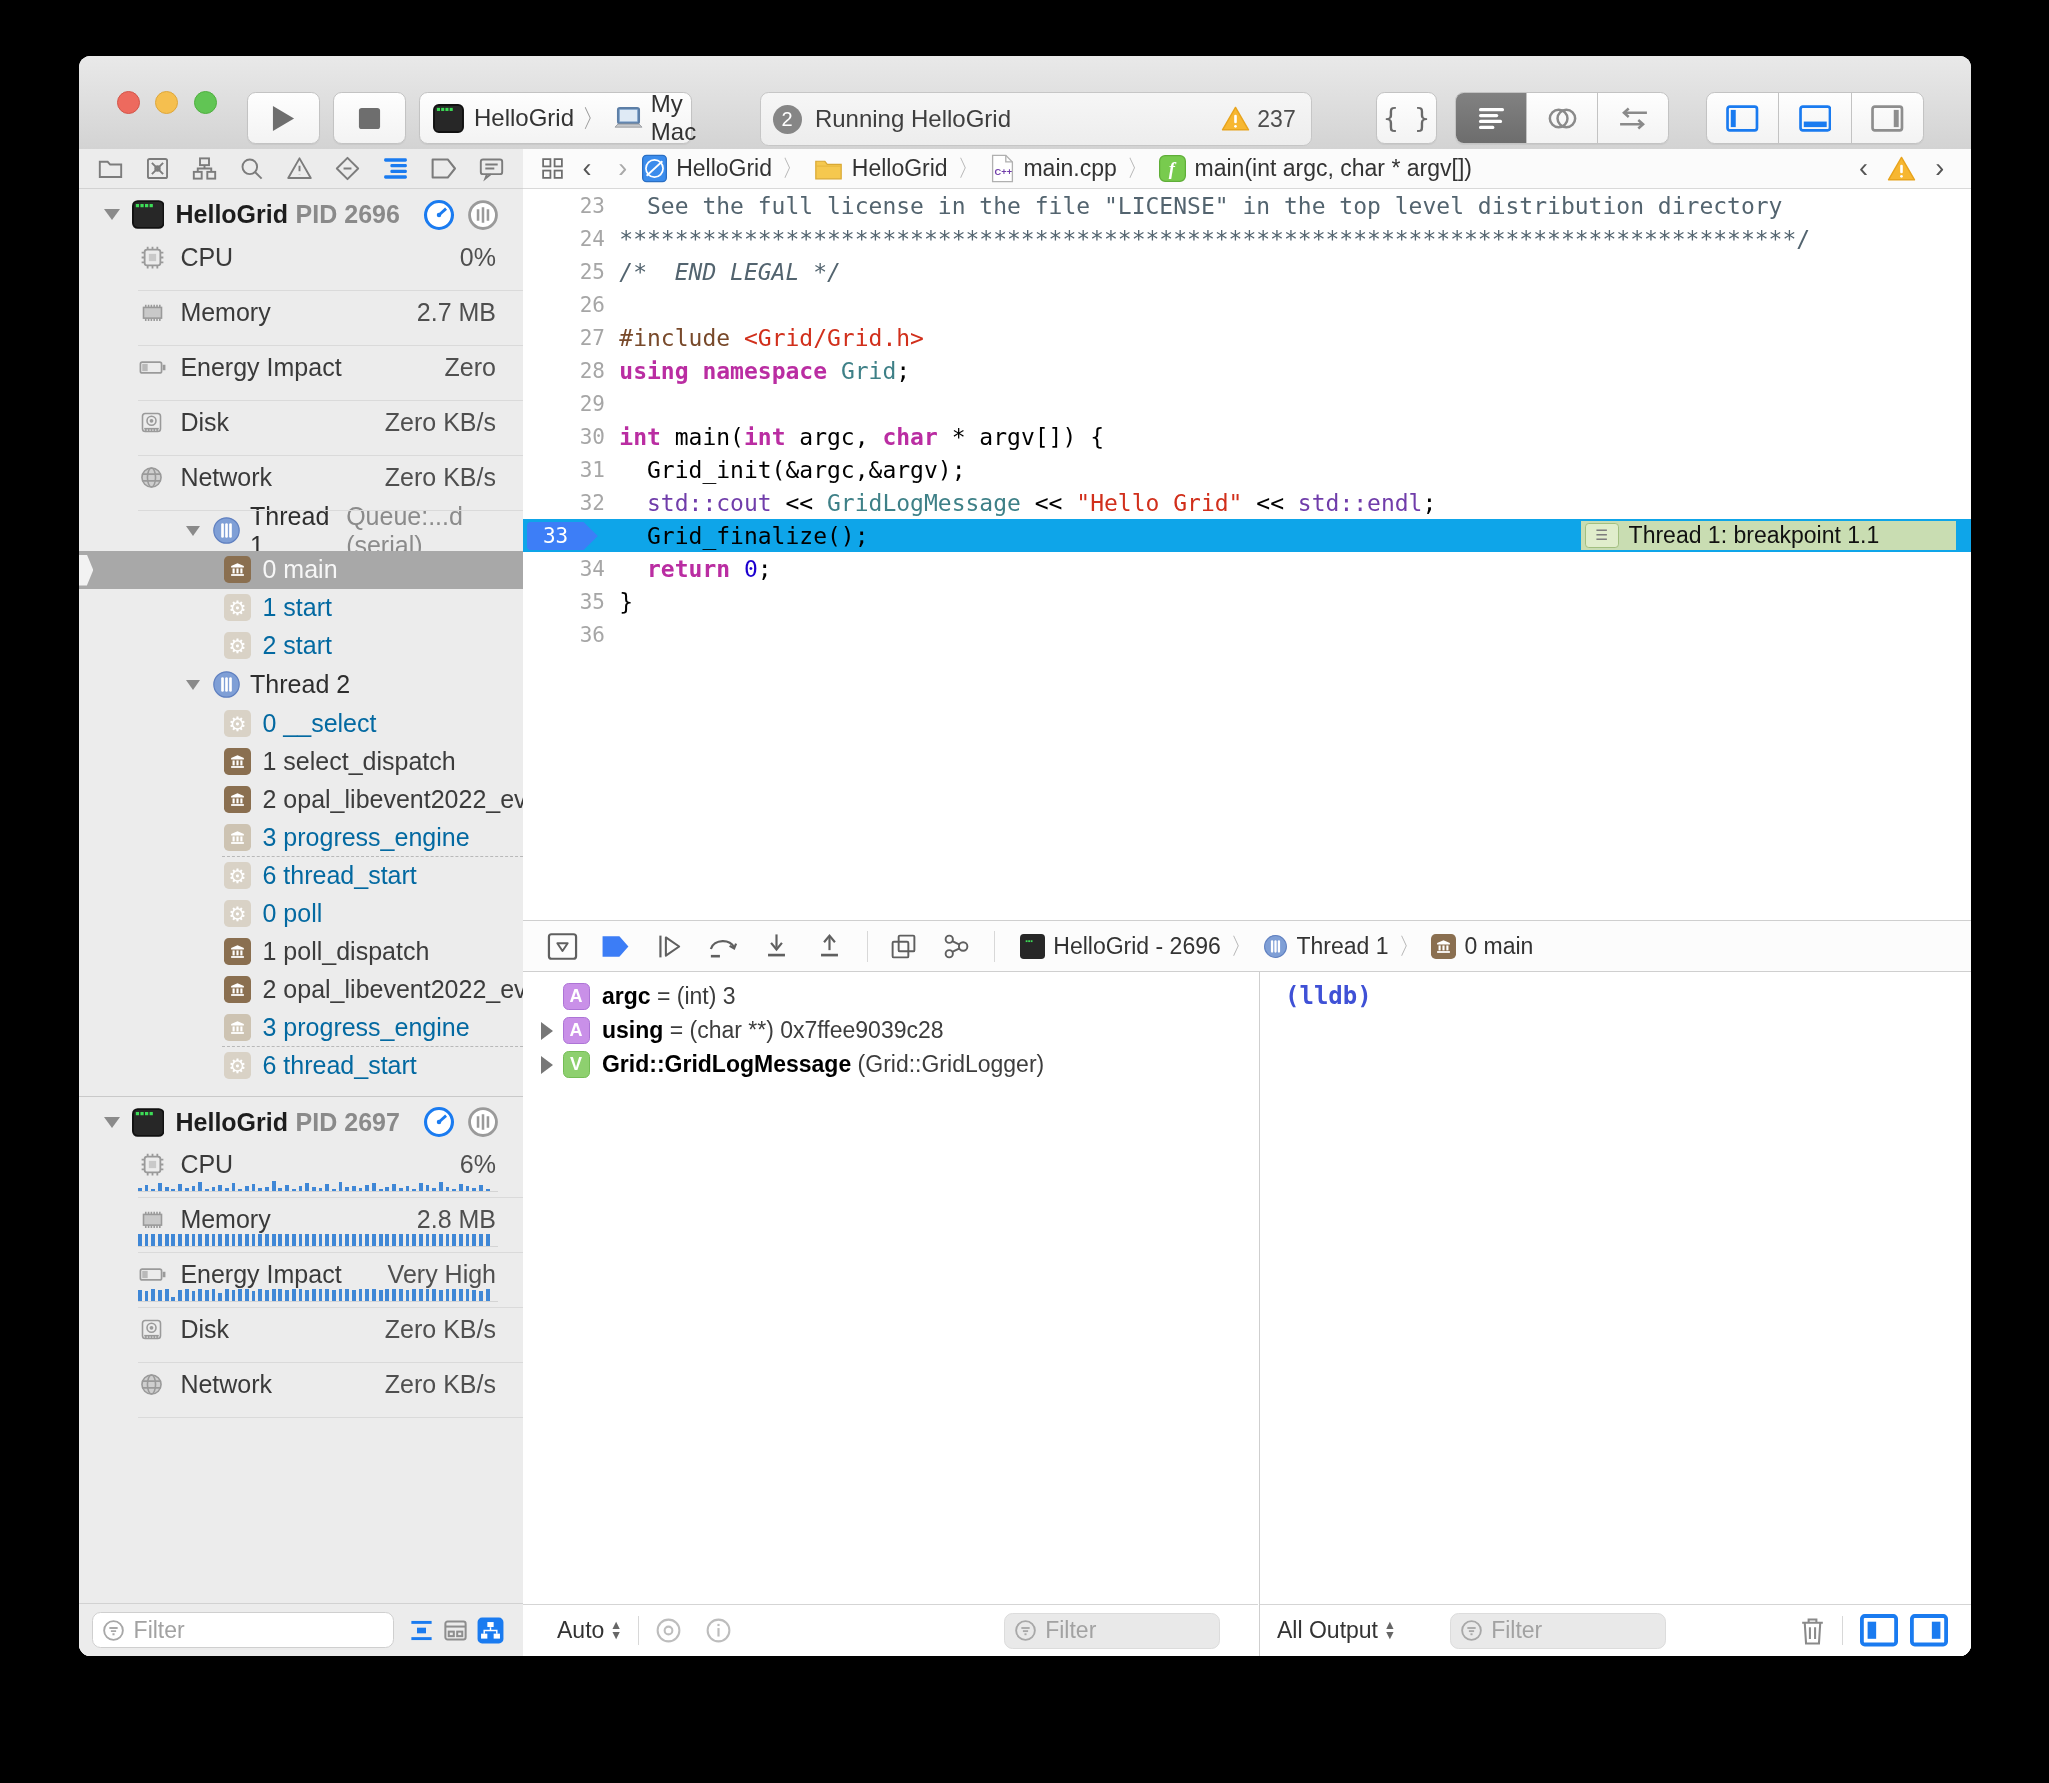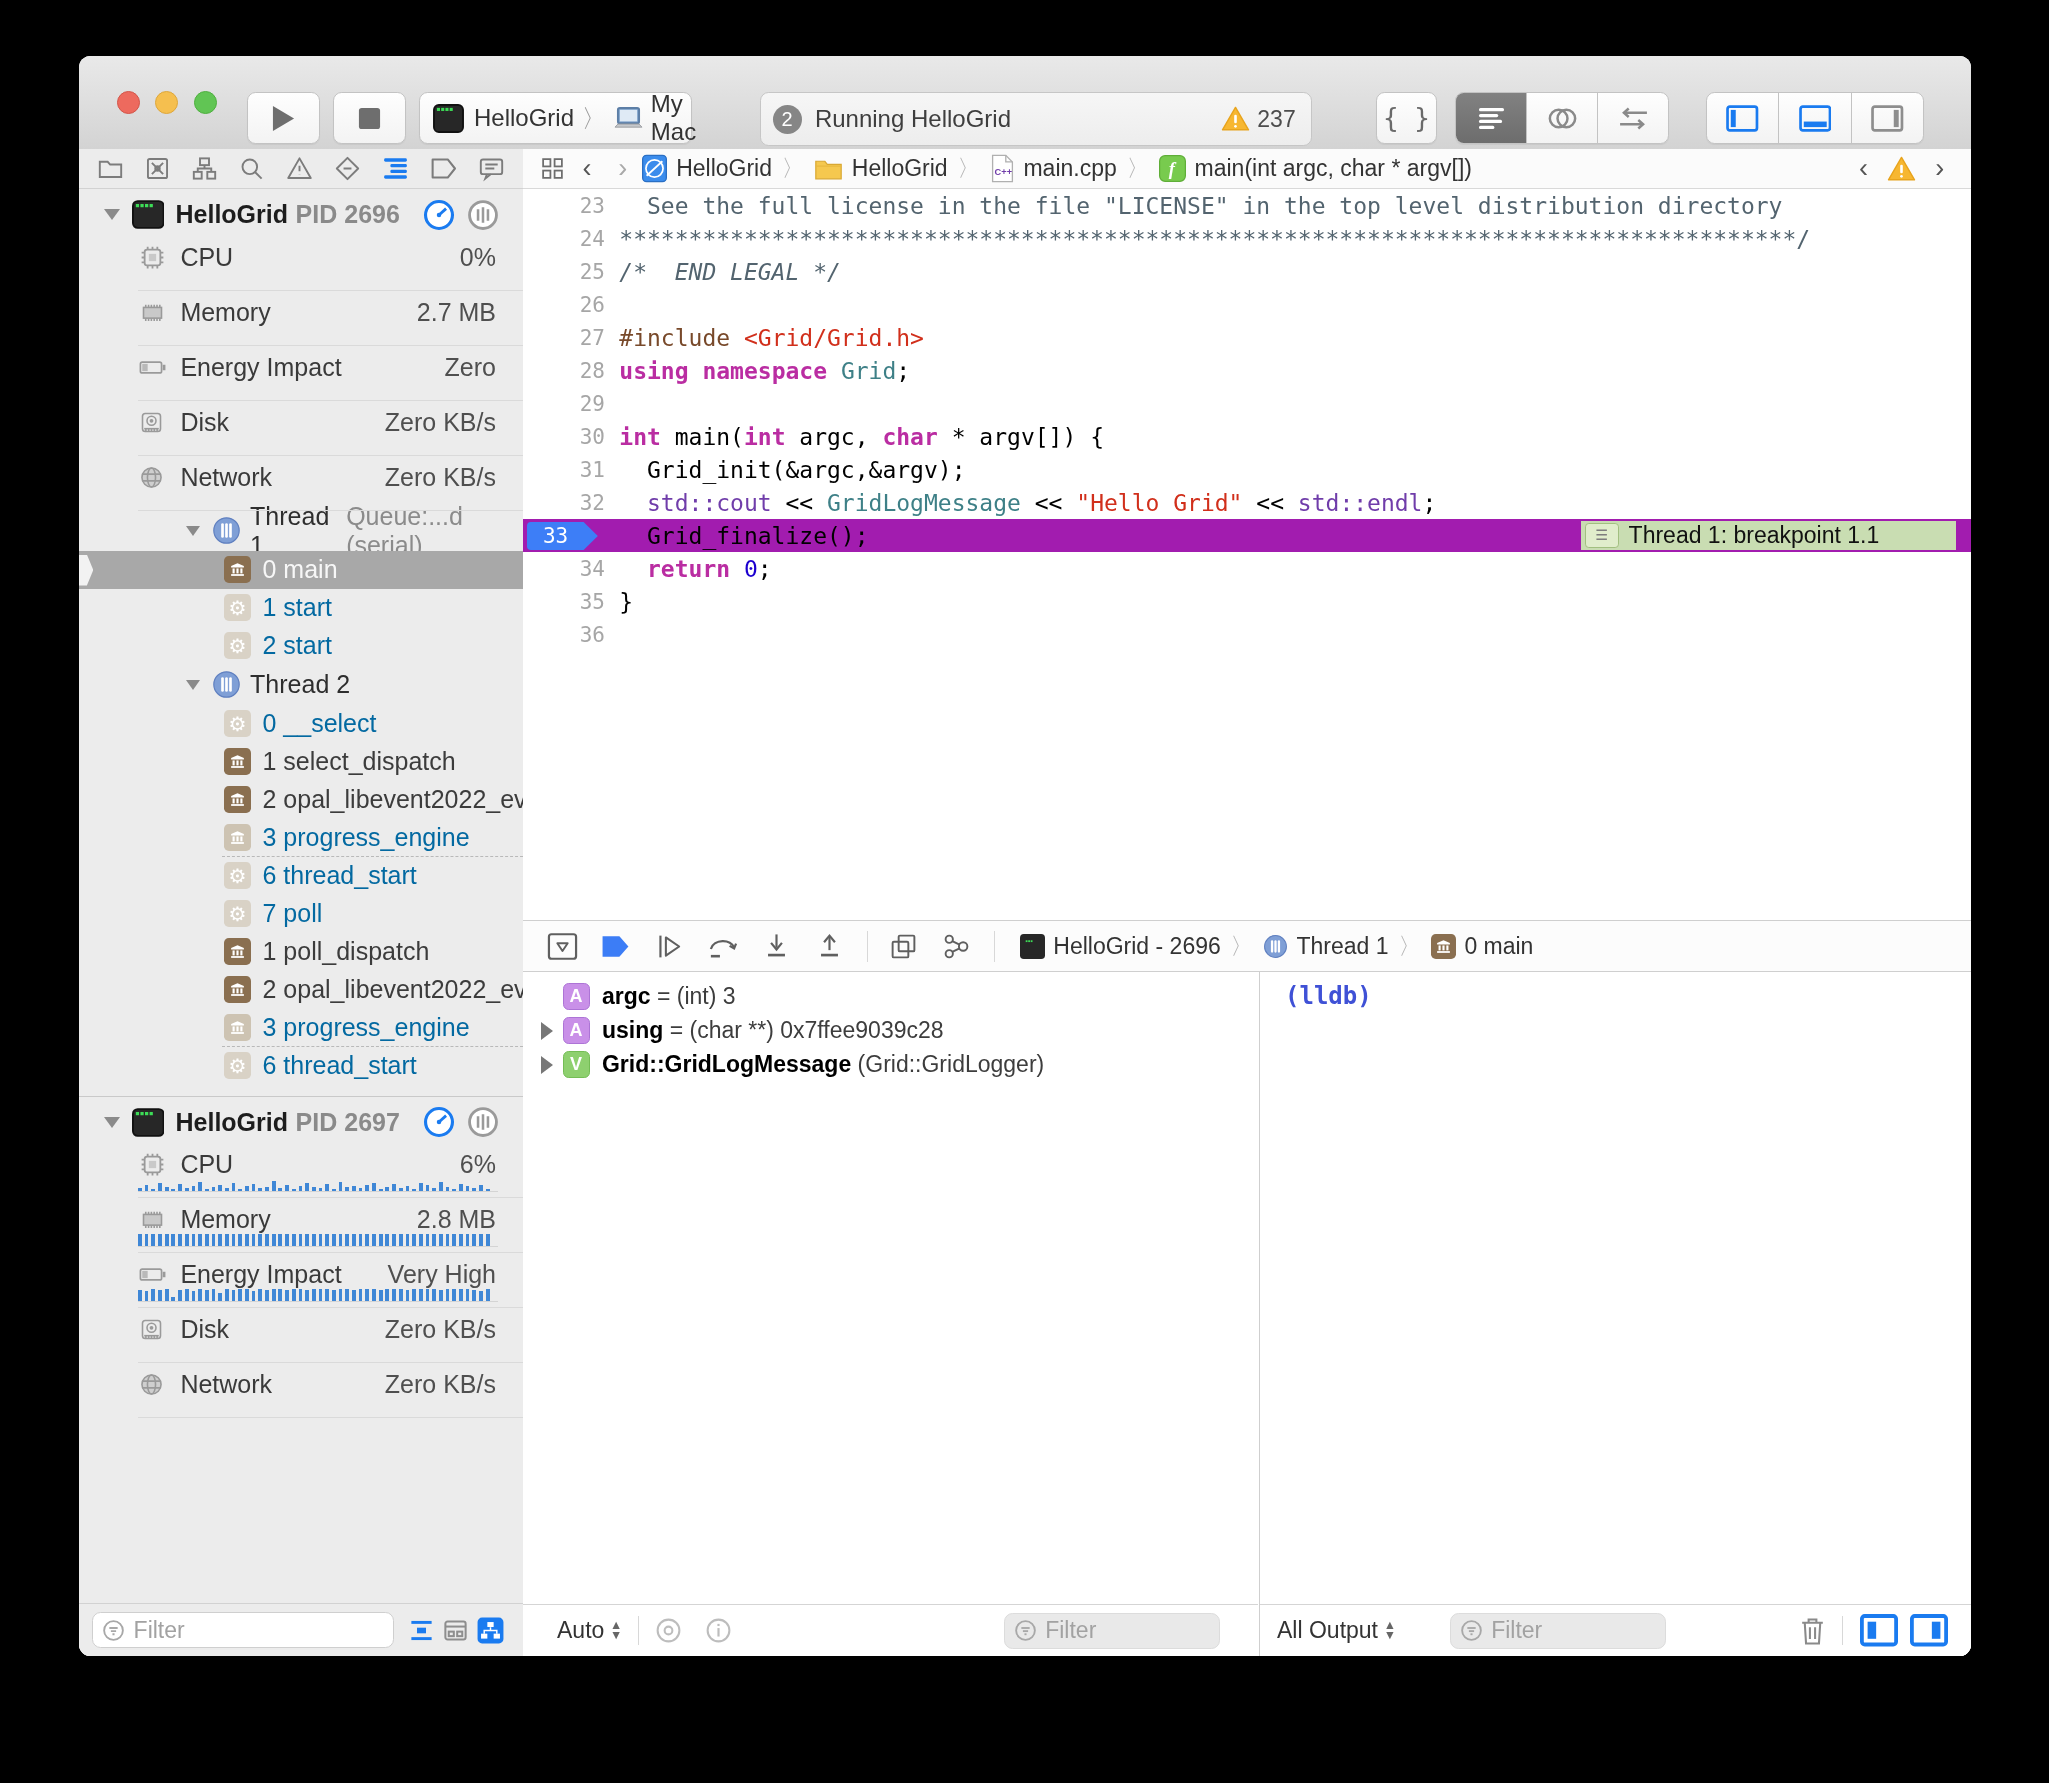--- a/index.html
+++ b/index.html
@@ -77,21 +77,21 @@
   .jb-chev.fwd{color:#a9a9a9;}
   .crumb{display:flex;align-items:center;font-size:23px;color:#333;}
   .crumb .sep{color:#b5b5b5;font-size:23px;padding:0 9.6px;}
   .crumb .ic{margin-right:8.6px;display:flex;}
   .jb-right{margin-left:auto;display:flex;align-items:center;}
   .code{position:absolute;left:0;top:40px;width:100%;height:731px;overflow:hidden;
         font-family:"DejaVu Sans Mono", monospace;font-size:23px;}
   .code-line{position:relative;height:33px;display:flex;align-items:center;white-space:pre;}
   .gutter{width:82px;text-align:right;color:#a6a6a6;font-size:21px;flex:none;}
   .ctext{margin-left:14.3px;text-align:center;}
-  .code-line.bp{background:#a21caf;}
+  .code-line.bp{background:#0ea5e9;}
   .pennant{position:absolute;left:3.8px;top:2.9px;width:71px;height:28px;background:#3d7ef7;color:#fff;
            font-size:21px;display:flex;align-items:center;justify-content:center;padding-right:13.4px;box-sizing:border-box;
            clip-path:polygon(0 0,80% 0,100% 50%,80% 100%,0 100%);border-radius:3.8px;}
   .banner{position:absolute;right:15.3px;top:1.9px;width:375px;height:29px;background:#c9ddb2;
           display:flex;align-items:center;font-family:"Liberation Sans",sans-serif;}
   .banner-chip{width:32.5px;height:23px;background:#e0edcb;border:1px solid #a2bf80;border-radius:3.8px;margin:0 9.6px 0 3.8px;
                color:#7d7d7d;font-size:14.3px;display:flex;align-items:center;justify-content:center;letter-spacing:0;}
   .banner-text{font-size:23px;color:#111;}
   .s-cmt{color:#53646f;} .s-cmt-i{color:#53646f;font-style:italic;} .s-kw{color:#ba2da2;font-weight:bold;}
   .s-pre{color:#78492a;} .s-str{color:#d12f1b;} .s-type{color:#3e8087;} .s-cls{color:#703daa;}
@@ -513,21 +513,21 @@
                 </svg>
               </span>
               <span class="frame-label">3 progress_engine</span>
             </div>
             <div class="frame dim">
               <span class="chip gear">⚙</span>
               <span class="frame-label">6 thread_start</span>
             </div>
             <div class="frame dim">
               <span class="chip gear">⚙</span>
-              <span class="frame-label">7 poll</span>
+              <span class="frame-label">0 poll</span>
             </div>
             <div class="frame">
               <span class="chip user">
                 <svg width="17" height="17" viewBox="0 0 24 24">
                   <g fill="#fff">
                     <path d="M3 7 L12 3 L21 7 v2 H3 z"></path>
                     <rect x="5" y="10.5" width="3" height="7"></rect>
                     <rect x="10.5" y="10.5" width="3" height="7"></rect>
                     <rect x="16" y="10.5" width="3" height="7"></rect>
                     <rect x="3" y="18.5" width="18" height="2.5"></rect>

